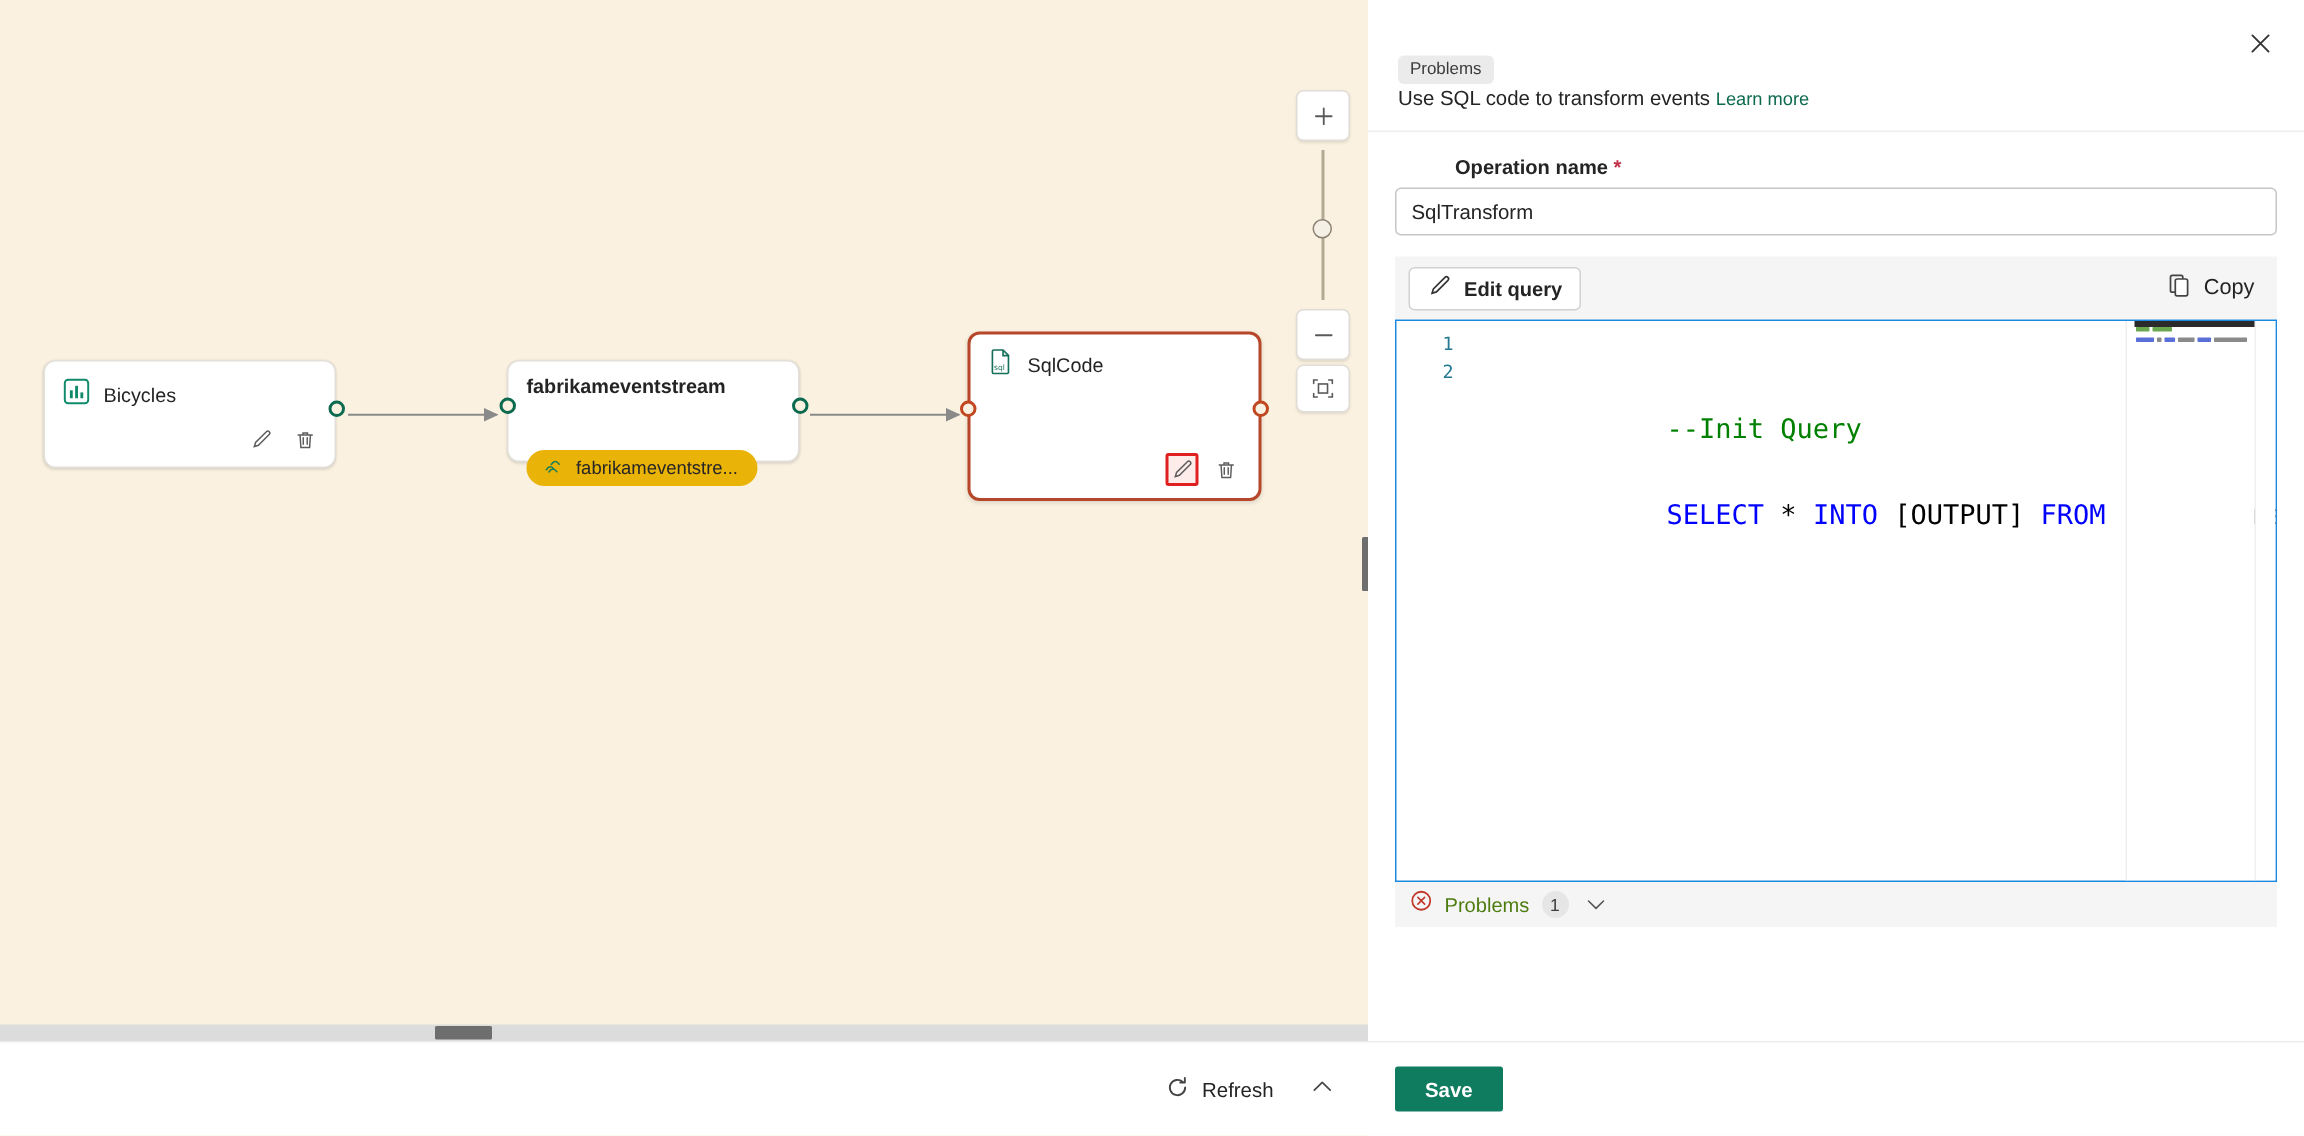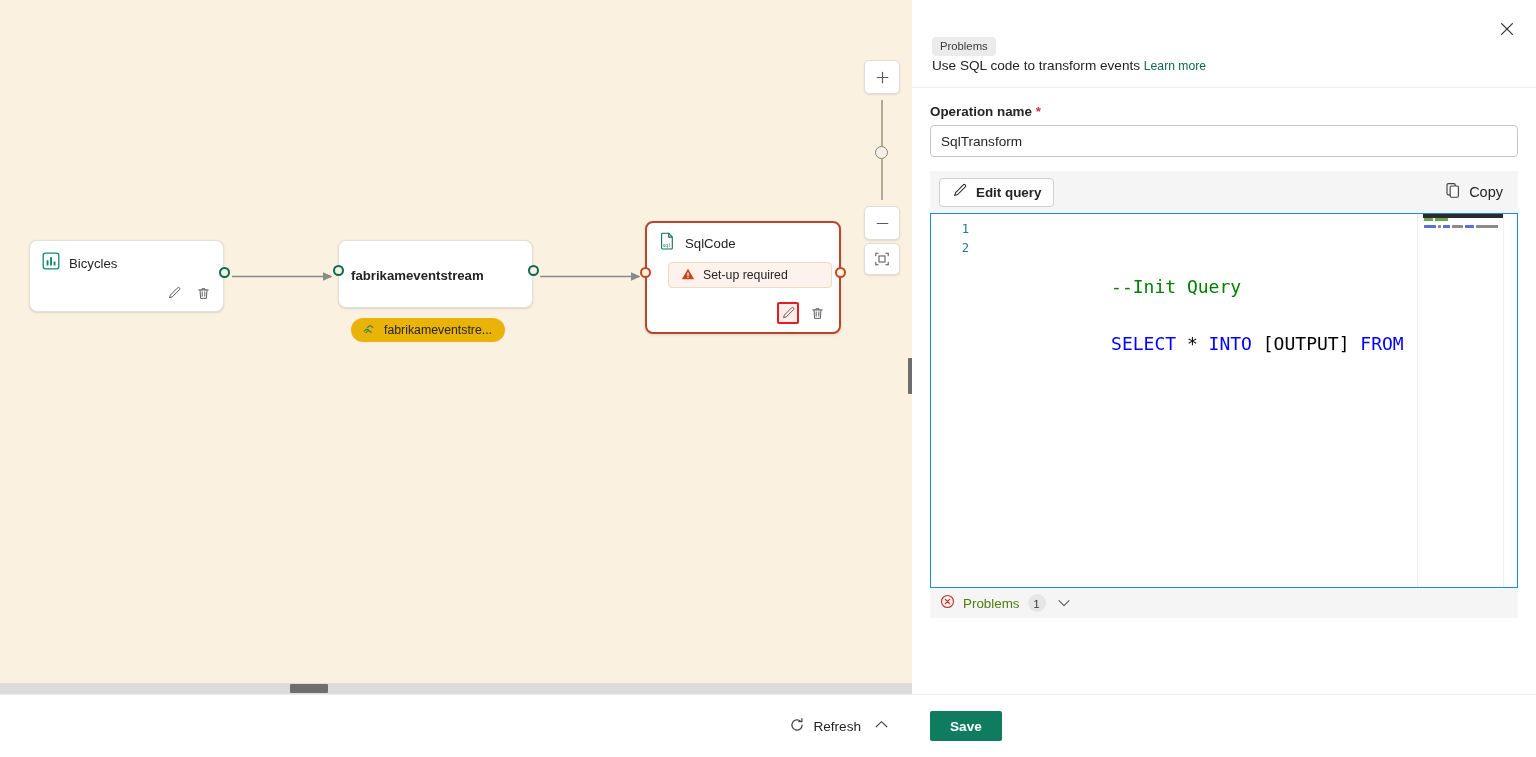--- a/index.html
+++ b/index.html
@@ -108,21 +108,21 @@
   #canvas-vthumb {
     position: absolute; left: 908px; top: 358px; width: 8px; height: 36px;
     background: #6e6e6e; border-radius: 1px; cursor: pointer; z-index: 6;
   }
 
   
   #canvas-bottombar {
     position: absolute; left: 0; bottom: 0; width: 912px; height: 63px;
     background: #ffffff; border-top: 1px solid #ececec;
     display: flex; align-items: center; justify-content: flex-end;
-    padding-right: 18px; gap: 8px;
+    padding-right: 18px; gap: 20px;
   }
   .refresh-btn {
     display: flex; align-items: center; gap: 8px;
     font-size: 13.6px; color: #242424; cursor: pointer;
     background: transparent; border: none;
   }
   .chev-btn { cursor: pointer; padding: 4px; color: #555; background: none; border: none; }
 
   
   #panel {
@@ -144,21 +144,21 @@
   }
   #panel-sub { padding: 18px 20px 14px 20px; border-bottom: 1px solid #ededed; }
   .badge-preview {
     display: inline-block; background: #ebebeb; color: #3b3b3b;
     font-size: 11.3px; border-radius: 4px; padding: 3px 8px 4px 8px;
   }
   #sub-line { margin-top: 2px; font-size: 13.6px; color: #242424; }
   .link { color: #0f6b4f; text-decoration: none; font-size: 12.2px; cursor: pointer; }
 
   #panel-body { flex: 1; padding: 16px 18px 0 18px; overflow: hidden; }
-  .field-label { font-size: 13.4px; font-weight: 700; margin-bottom: 6px; }
+  .field-label { font-size: 13.4px; font-weight: 700; margin-bottom: 6px; margin-left: 40px; }
   .req { color: #c4314b; font-weight: 700; }
   .text-input {
     width: 100%; height: 32px; border: 1px solid #c8c6c4; border-radius: 4px;
     padding: 0 10px; font-size: 13.6px; font-family: inherit; color: #242424;
     background: #ffffff; outline: none;
   }
 
   
   #editor-toolbar {
     margin-top: 14px; height: 42px; background: #f5f5f5;
@@ -281,21 +281,21 @@
           <button class="act-btn" title="Delete">
             <svg width="15" height="15" viewBox="0 0 16 16">
               <path d="M3 4.2h10M6.4 4.2V2.9h3.2v1.3M4.3 4.2l.6 9h6.2l.6-9M6.6 6.3v4.6M9.4 6.3v4.6" fill="none" stroke="#5d5d5d" stroke-width="1.05" stroke-linecap="round"></path>
             </svg>
           </button>
         </div>
         <div class="port" style="left:189px; top:26px;"></div>
       </div>
 
       <div class="node" style="left:338px; top:240px; width:195px; height:68px;">
-        <div class="node-head" style="padding-top:27px;">
+        <div class="node-head" style="padding-top:9px;">
           <span class="node-title bold">fabrikameventstream</span>
         </div>
         <div style="padding:7px 12px 0 12px;">
           <span class="pill stream">
             <span>
               <svg width="14" height="14" viewBox="0 0 16 16">
                 <path d="M2.5 10.5c2-3 4-3 6-0.2M4.5 12.2c2-3 4-3 6-0.2M6.3 6.5c2-3 4-3 6-0.2" fill="none" stroke="#1a7f5a" stroke-width="1.15" stroke-linecap="round"></path>
               </svg>
             </span>
             <span class="pill-text" style="max-width:108px;">fabrikameventstre...</span>
@@ -308,32 +308,20 @@
       <div class="node selected" style="left:645px; top:221px; width:196px; height:113px;text-align:center;">
         <div class="node-head" style="padding-top:9px;">
           <span>
             <svg width="17" height="18" viewBox="0 0 16 18">
               <path d="M3 1.3h6.2l3.6 3.6v11.2a.9.9 0 0 1-.9.9H3a.9.9 0 0 1-.9-.9V2.2a.9.9 0 0 1 .9-.9z" fill="none" stroke="#14705a" stroke-width="1.1"></path>
               <path d="M9.2 1.3v3.8h3.6" fill="none" stroke="#14705a" stroke-width="1.1"></path>
               <text x="3.2" y="14.6" font-family="DejaVu Sans, sans-serif" font-size="5" fill="#14705a">sql</text>
             </svg>
           </span>
           <span class="node-title">SqlCode</span>
-        </div>
-        <div style="padding:8px 0 0 14px;">
-          <span class="pill warn">
-            <span>
-              <svg width="14" height="14" viewBox="0 0 16 16">
-                <path d="M8 2.1 15 14H1z" fill="#c0471f"></path>
-                <rect x="7.35" y="6.3" width="1.3" height="4" fill="#ffffff"></rect>
-                <rect x="7.35" y="11.1" width="1.3" height="1.3" fill="#ffffff"></rect>
-              </svg>
-            </span>
-            <span>Set-up required</span>
-          </span>
         </div>
         <div class="node-actions" style="right:11px; bottom:8px;">
           <button class="act-btn highlight" title="Edit">
             <svg width="15" height="15" viewBox="0 0 16 16">
               <path d="M11.3 1.9a1.4 1.4 0 0 1 2 2L5.6 11.6 2.7 12.5l.9-2.9z" fill="none" stroke="#5d5d5d" stroke-width="1.05"></path>
             </svg>
           </button>
           <button class="act-btn" title="Delete">
             <svg width="15" height="15" viewBox="0 0 16 16">
               <path d="M3 4.2h10M6.4 4.2V2.9h3.2v1.3M4.3 4.2l.6 9h6.2l.6-9M6.6 6.3v4.6M9.4 6.3v4.6" fill="none" stroke="#5d5d5d" stroke-width="1.05" stroke-linecap="round"></path>

